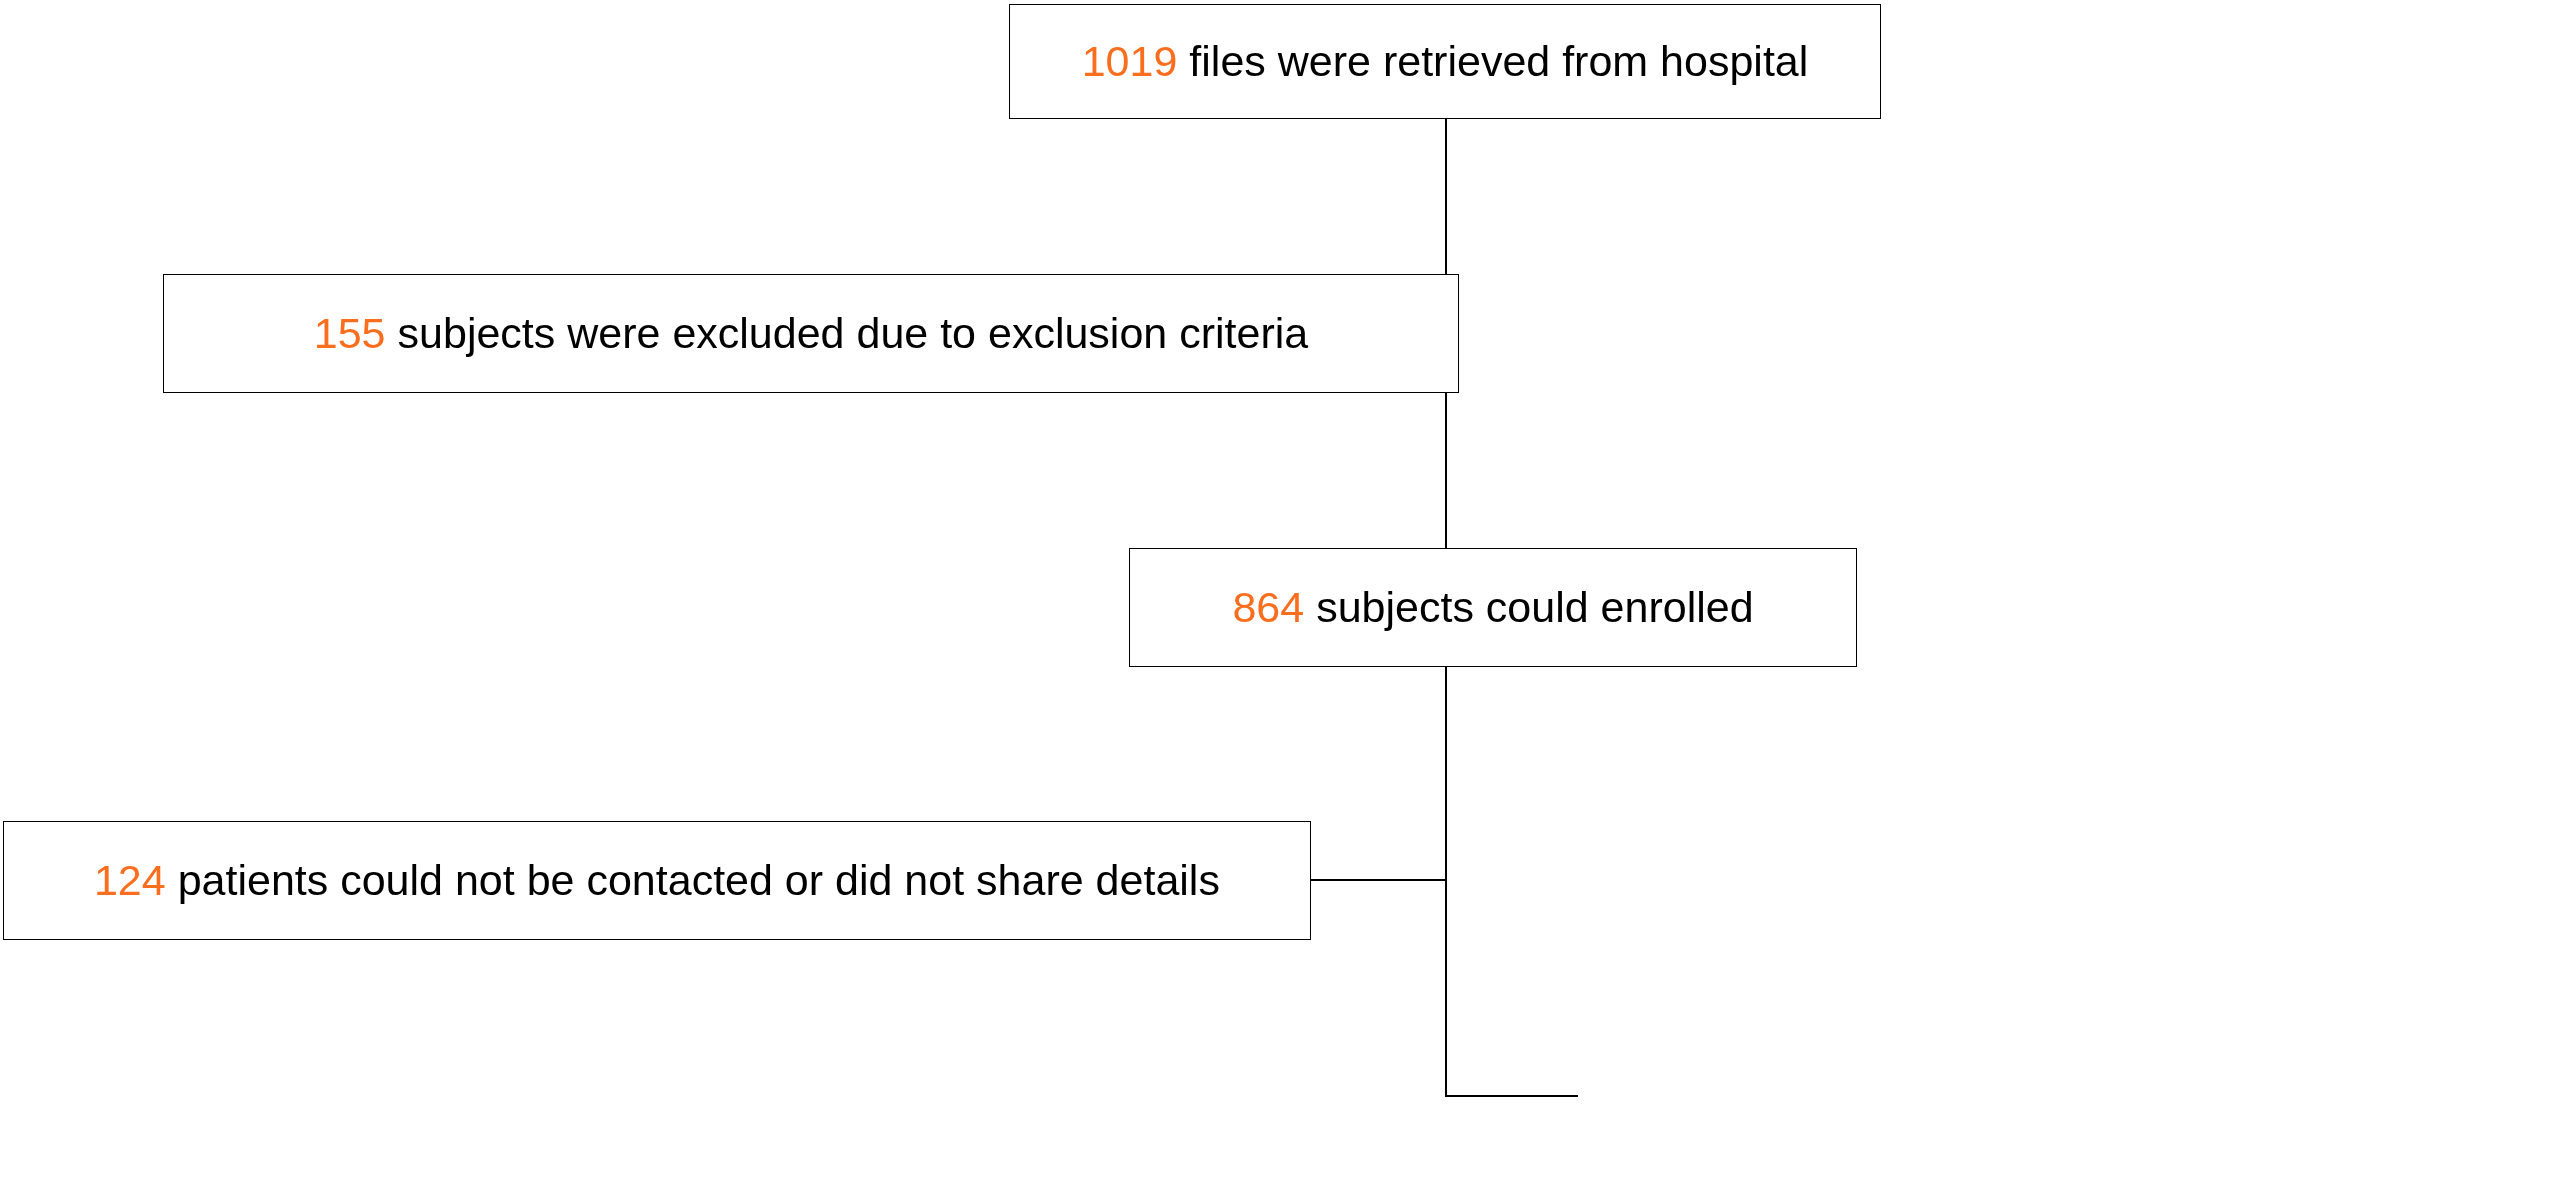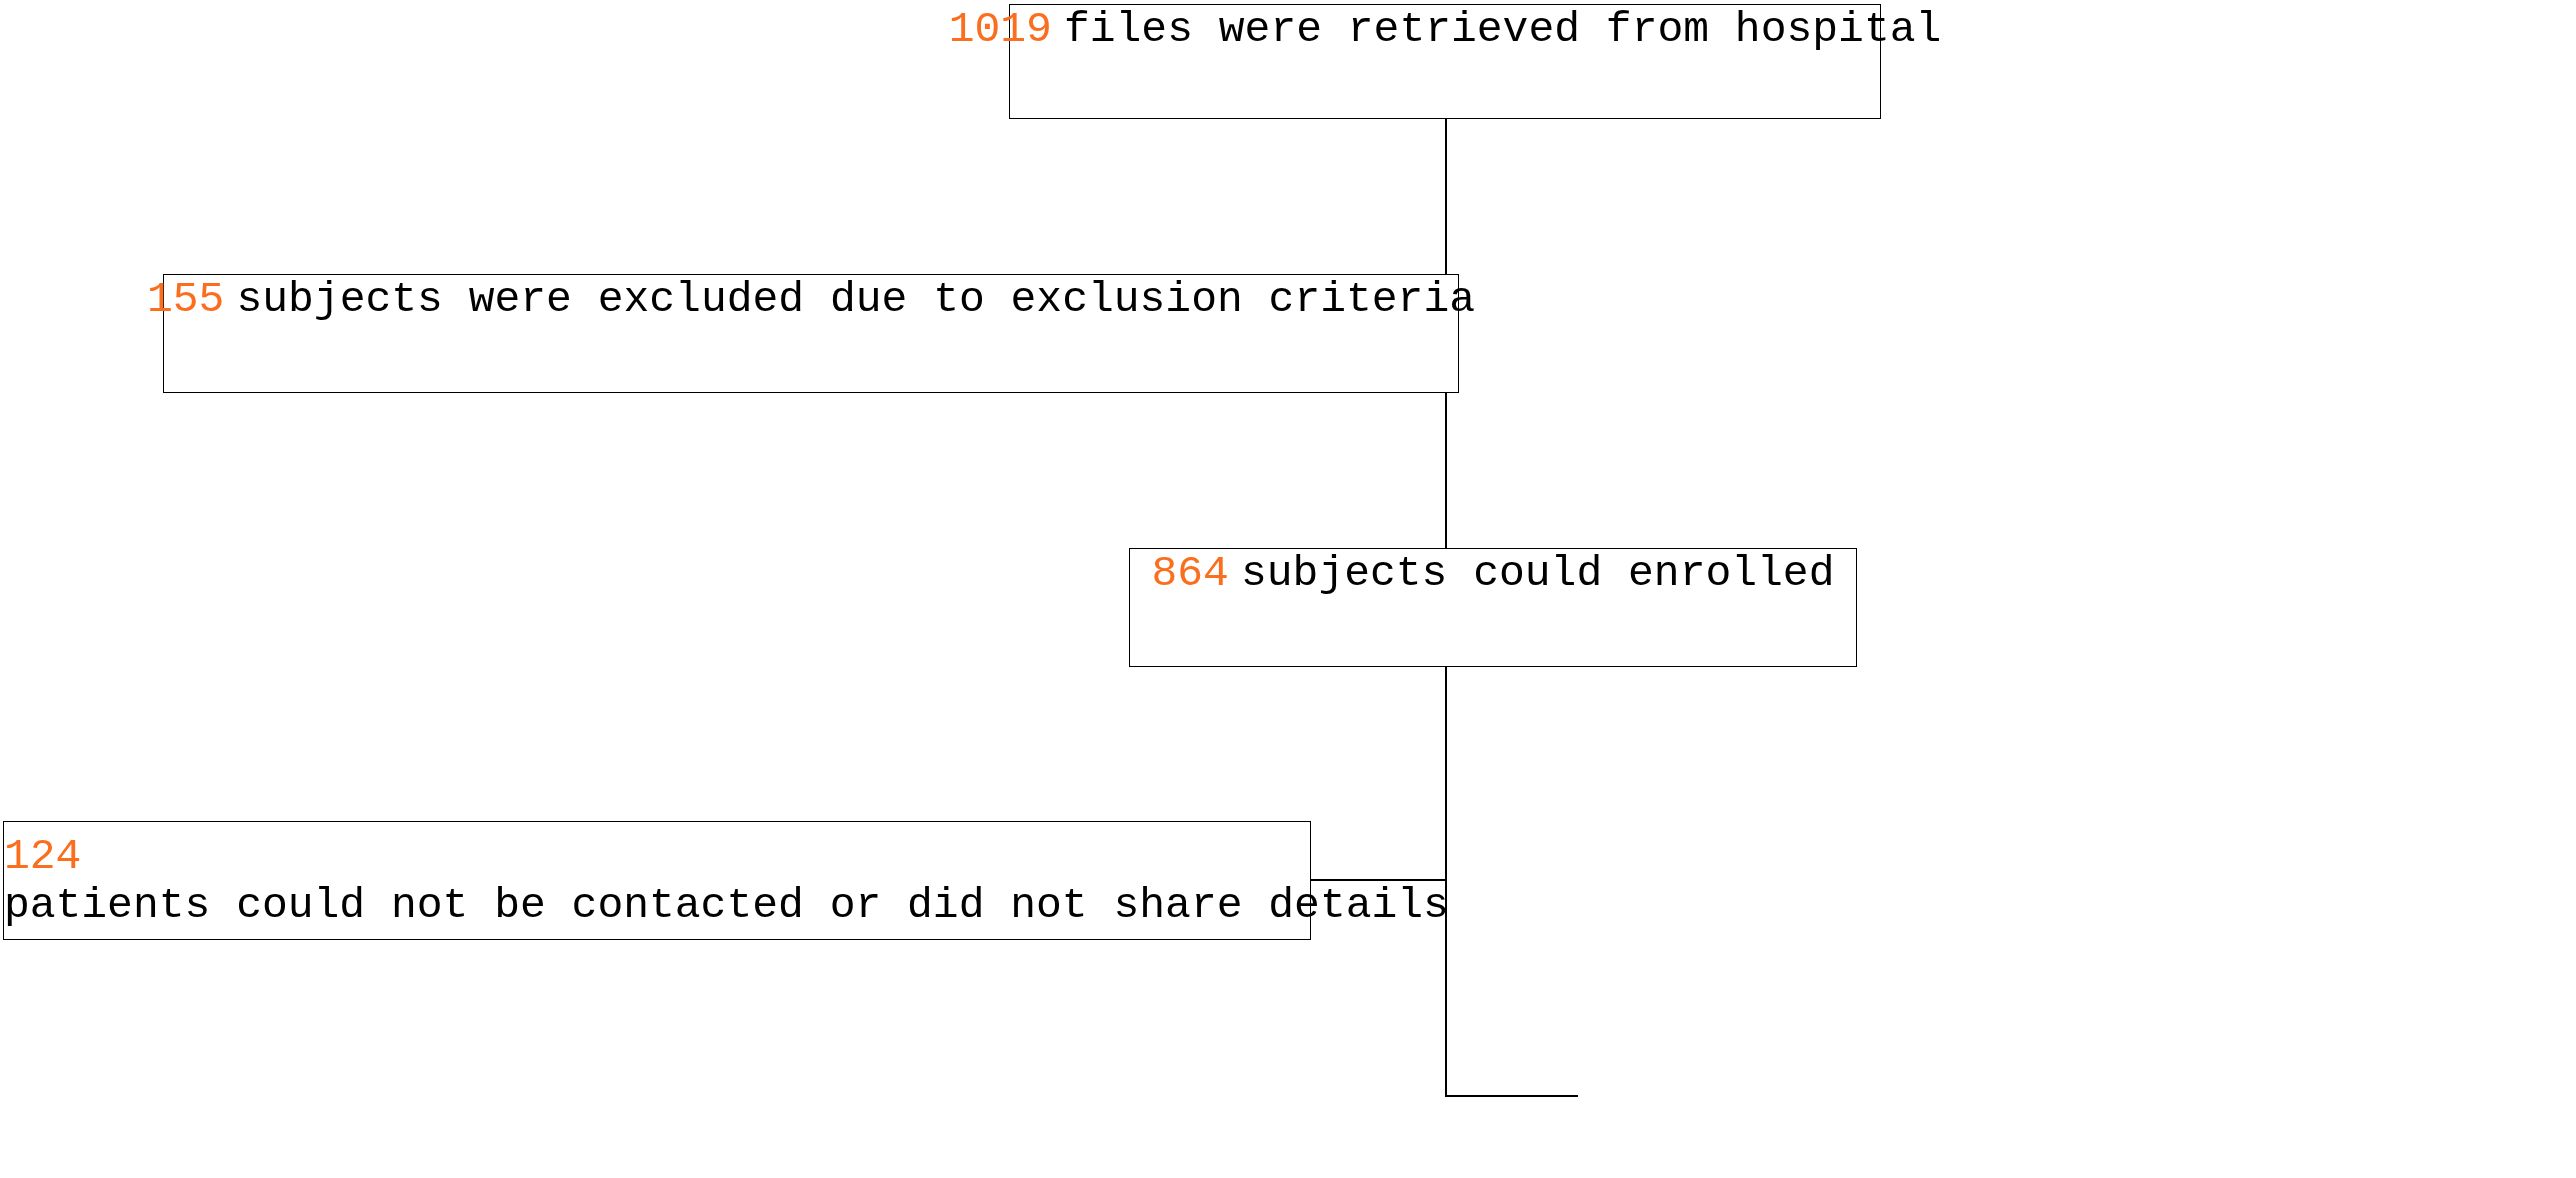--- a/index.html
+++ b/index.html
@@ -16,42 +16,42 @@
     font-size: 43px;
     color: #000000;
     overflow: hidden;
   }
   .node {
     position: absolute;
     box-sizing: border-box;
     border: 1.9px solid #000000;
     background: #ffffff;
     display: flex;
+    align-items: center;
     justify-content: center;
     white-space: nowrap;
     z-index: 2;
-    font-family: Liberation Mono, monospace;
   }
   .num {
     margin-right: 0.28em;
   }
   .num-orange { color: var(--orange, #FA6E1E); }
   .num-blue   { color: var(--blue, #0000FF); }
 
   .line {
     position: absolute;
     background: #000000;
     z-index: 1;
   }
 
   
   #box-retrieved   { left: 1009px; top: 3.9px;    width: 872px;  height: 115px; }
   #box-excluded    { left: 163px;  top: 274px;  width: 1296px; height: 119px; }
   #box-enrolled    { left: 1129px; top: 548px;  width: 728px;  height: 119px; }
-  #box-uncontacted { left: 2.9px;    top: 821px;  width: 1308px; height: 119px; flex-direction: column; }
+  #box-uncontacted { left: 2.9px;    top: 821px;  width: 1308px; height: 119px; }
   #box-completed   { left: 1577px; top: 1034px; width: 996px; height: 120px; }
 
   
   #line-spine          { left: 1445px; top: 117px;  width: 1.9px;   height: 980px; }
   #line-excluded       { left: 1313px; top: 332px;  width: 133px; height: 1.9px; }
   #line-uncontacted    { left: 1311px; top: 879px;  width: 135px; height: 1.9px; }
   #line-completed      { left: 1445px; top: 1095px; width: 133px; height: 1.9px; }
 </style>
 </head>
 <body>

